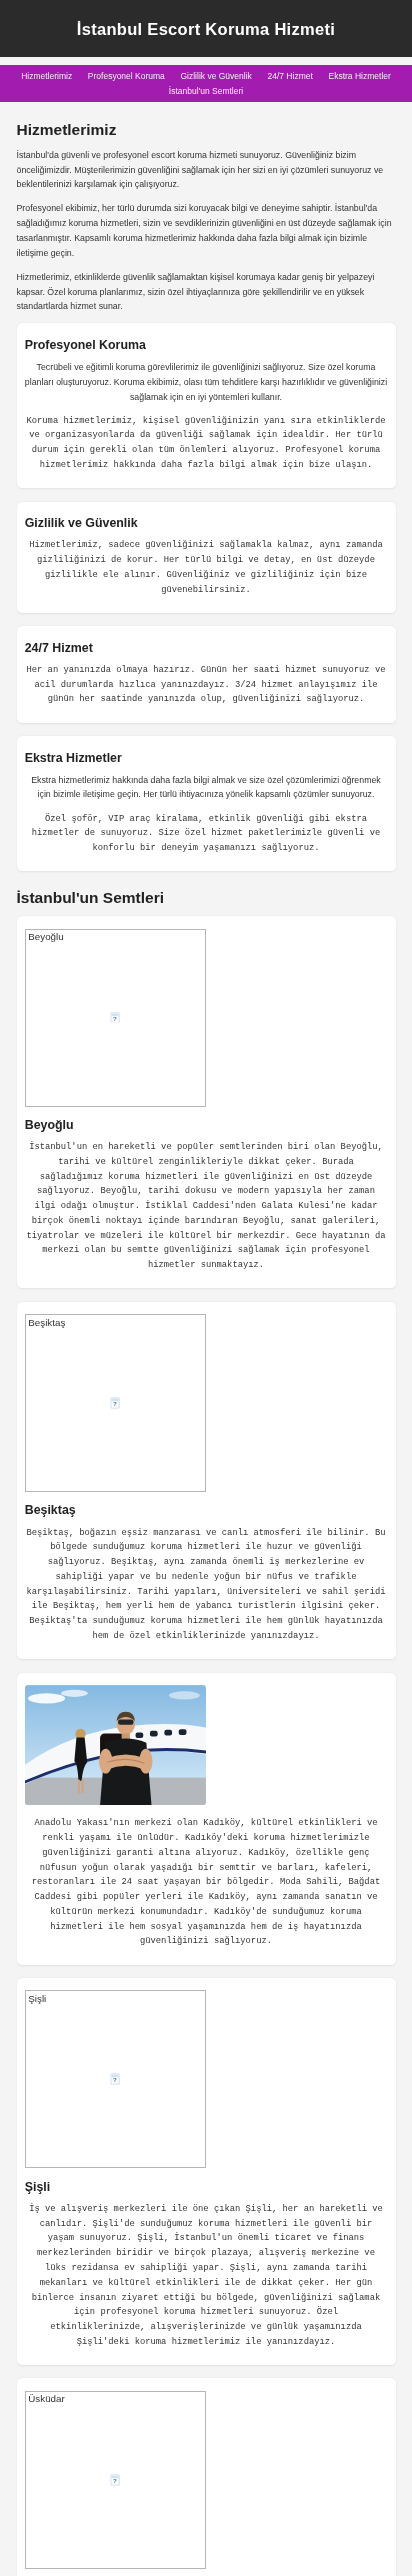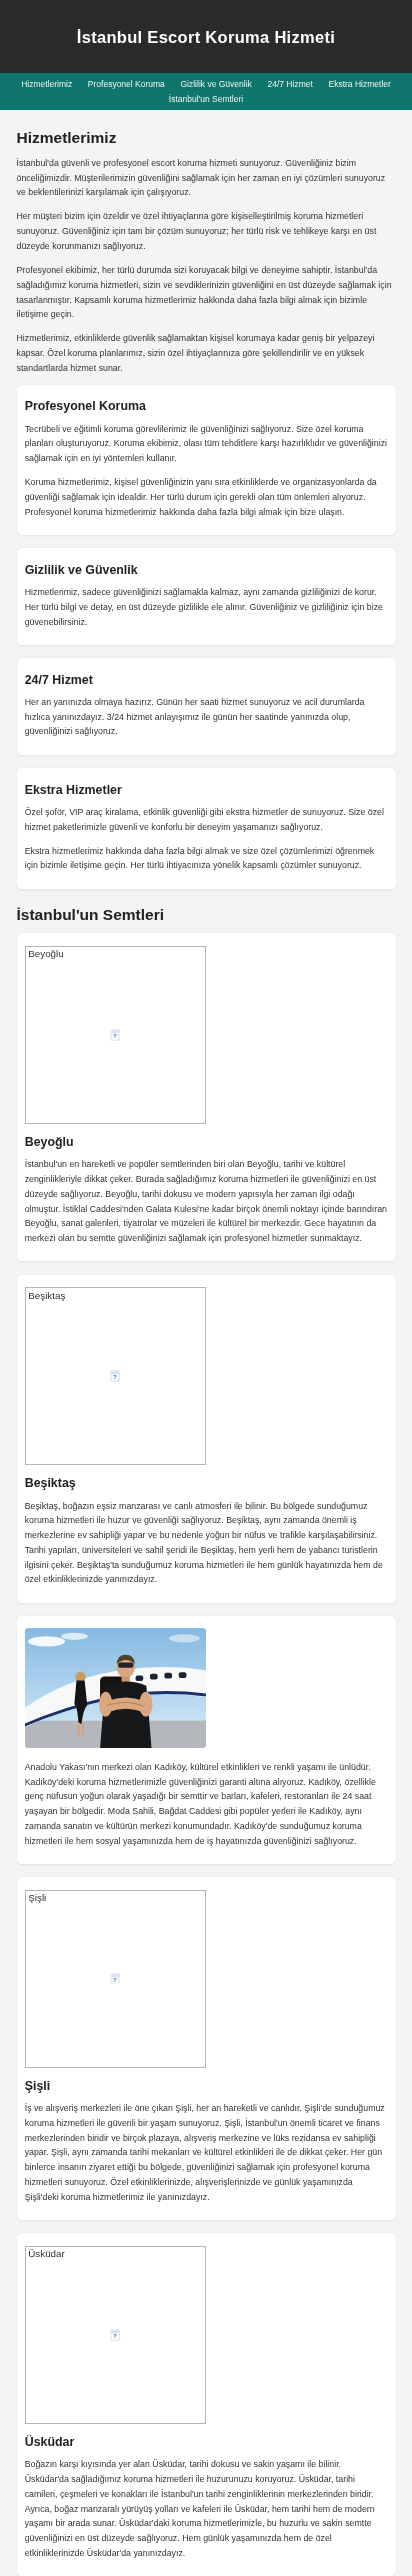--- a/index.html
+++ b/index.html
@@ -13,30 +13,31 @@
     margin: 0 auto;
   }
   
   .site-header {
     background: #2b2b2b;
     color: #fff;
     text-align: center;
     padding: 19.6px 10.3px 18.5px;
   }
   .site-header h1 {
-    margin: 8px;
+    margin: 0;
     font-size: 16.5px;
     font-weight: bold;
     letter-spacing: 0.3px;
   }
   
   .main-nav {
-    background: #0f766e;
+    background: #a21caf;
     text-align: center;
     padding: 3.6px 14.4px;
+    margin-top: 8px;
   }
   .main-nav a {
     color: #f2f2f2;
     text-decoration: none;
     font-size: 8.5px;
     line-height: 1.75;
     margin: 0 6.7px;
     display: inline;
   }
   
@@ -68,22 +69,23 @@
   .card h3 {
     font-size: 12.4px;
     font-weight: bold;
     color: #222;
     margin: 2.1px 0 8.2px 0;
   }
   .card p {
     font-size: 8.8px;
     line-height: 1.68;
     margin: 0 0 9.3px 0;
-  }
-  .card p:last-child { margin-bottom: 3.1px; }
+    text-align: center;
+  }
+  .card p:last-child { margin-bottom: 3.1px; font-family: Liberation Mono, monospace; }
   
   .img-broken {
     position: relative;
     width: 181px;
     height: 178px;
     border: 0.5px solid #b5b5b5;
     background: #fff;
     margin-bottom: 11.3px;
   }
   .img-broken .alt {
@@ -122,22 +124,21 @@
   <a href="#">Profesyonel Koruma</a>
   <a href="#">Gizlilik ve Güvenlik</a>
   <a href="#">24/7 Hizmet</a>
   <a href="#">Ekstra Hizmetler</a>
   <a href="#">İstanbul'un Semtleri</a>
 </nav>
 
 <main class="content">
 
   <h2 class="section-title">Hizmetlerimiz</h2>
-  <p class="lead">İstanbul'da güvenli ve profesyonel escort koruma hizmeti sunuyoruz. Güvenliğiniz bizim önceliğimizdir. Müşterilerimizin güvenliğini sağlamak için her zaman en iyi çözümleri sunuyoruz ve beklentilerinizi karşılamak için çalışıyoruz.</p>
-  <p class="lead">Her müşteri bizim için özeldir ve özel ihtiyaçlarına göre kişiselleştirilmiş koruma hizmetleri sunuyoruz. Güvenliğiniz için tam bir çözüm sunuyoruz; her türlü risk ve tehlikeye karşı en üst düzeyde korunmanızı sağlıyoruz.</p>
+  <p class="lead">İstanbul'da güvenli ve profesyonel escort koruma hizmeti sunuyoruz. Güvenliğiniz bizim önceliğimizdir. Müşterilerimizin güvenliğini sağlamak için her sizi en iyi çözümleri sunuyoruz ve beklentilerinizi karşılamak için çalışıyoruz.</p>
   <p class="lead">Profesyonel ekibimiz, her türlü durumda sizi koruyacak bilgi ve deneyime sahiptir. İstanbul'da sağladığımız koruma hizmetleri, sizin ve sevdiklerinizin güvenliğini en üst düzeyde sağlamak için tasarlanmıştır. Kapsamlı koruma hizmetlerimiz hakkında daha fazla bilgi almak için bizimle iletişime geçin.</p>
   <p class="lead">Hizmetlerimiz, etkinliklerde güvenlik sağlamaktan kişisel korumaya kadar geniş bir yelpazeyi kapsar. Özel koruma planlarımız, sizin özel ihtiyaçlarınıza göre şekillendirilir ve en yüksek standartlarda hizmet sunar.</p>
 
   <section class="card">
     <h3>Profesyonel Koruma</h3>
     <p>Tecrübeli ve eğitimli koruma görevlilerimiz ile güvenliğinizi sağlıyoruz. Size özel koruma planları oluşturuyoruz. Koruma ekibimiz, olası tüm tehditlere karşı hazırlıklıdır ve güvenliğinizi sağlamak için en iyi yöntemleri kullanır.</p>
     <p>Koruma hizmetlerimiz, kişisel güvenliğinizin yanı sıra etkinliklerde ve organizasyonlarda da güvenliği sağlamak için idealdir. Her türlü durum için gerekli olan tüm önlemleri alıyoruz. Profesyonel koruma hizmetlerimiz hakkında daha fazla bilgi almak için bize ulaşın.</p>
   </section>
 
   <section class="card">
@@ -145,22 +146,22 @@
     <p>Hizmetlerimiz, sadece güvenliğinizi sağlamakla kalmaz, aynı zamanda gizliliğinizi de korur. Her türlü bilgi ve detay, en üst düzeyde gizlilikle ele alınır. Güvenliğiniz ve gizliliğiniz için bize güvenebilirsiniz.</p>
   </section>
 
   <section class="card">
     <h3>24/7 Hizmet</h3>
     <p>Her an yanınızda olmaya hazırız. Günün her saati hizmet sunuyoruz ve acil durumlarda hızlıca yanınızdayız. 3/24 hizmet anlayışımız ile günün her saatinde yanınızda olup, güvenliğinizi sağlıyoruz.</p>
   </section>
 
   <section class="card">
     <h3>Ekstra Hizmetler</h3>
+    <p>Ekstra hizmetlerimiz hakkında daha fazla bilgi almak ve size özel çözümlerimizi öğrenmek için bizimle iletişime geçin. Her türlü ihtiyacınıza yönelik kapsamlı çözümler sunuyoruz.</p>
     <p>Özel şoför, VIP araç kiralama, etkinlik güvenliği gibi ekstra hizmetler de sunuyoruz. Size özel hizmet paketlerimizle güvenli ve konforlu bir deneyim yaşamanızı sağlıyoruz.</p>
-    <p>Ekstra hizmetlerimiz hakkında daha fazla bilgi almak ve size özel çözümlerimizi öğrenmek için bizimle iletişime geçin. Her türlü ihtiyacınıza yönelik kapsamlı çözümler sunuyoruz.</p>
   </section>
 
   <h2 class="section-title districts">İstanbul'un Semtleri</h2>
 
   <section class="card">
     <div class="img-broken">
       <span class="alt">Beyoğlu</span>
       <svg class="bi-icon" width="8.8" height="10.8" viewBox="0 0 17 21">
         <rect x="0.5" y="0.5" width="16" height="20" fill="#ffffff" stroke="#6f9cc6"></rect>
         <rect x="2" y="2" width="13" height="5" fill="#cfe1f2"></rect>

